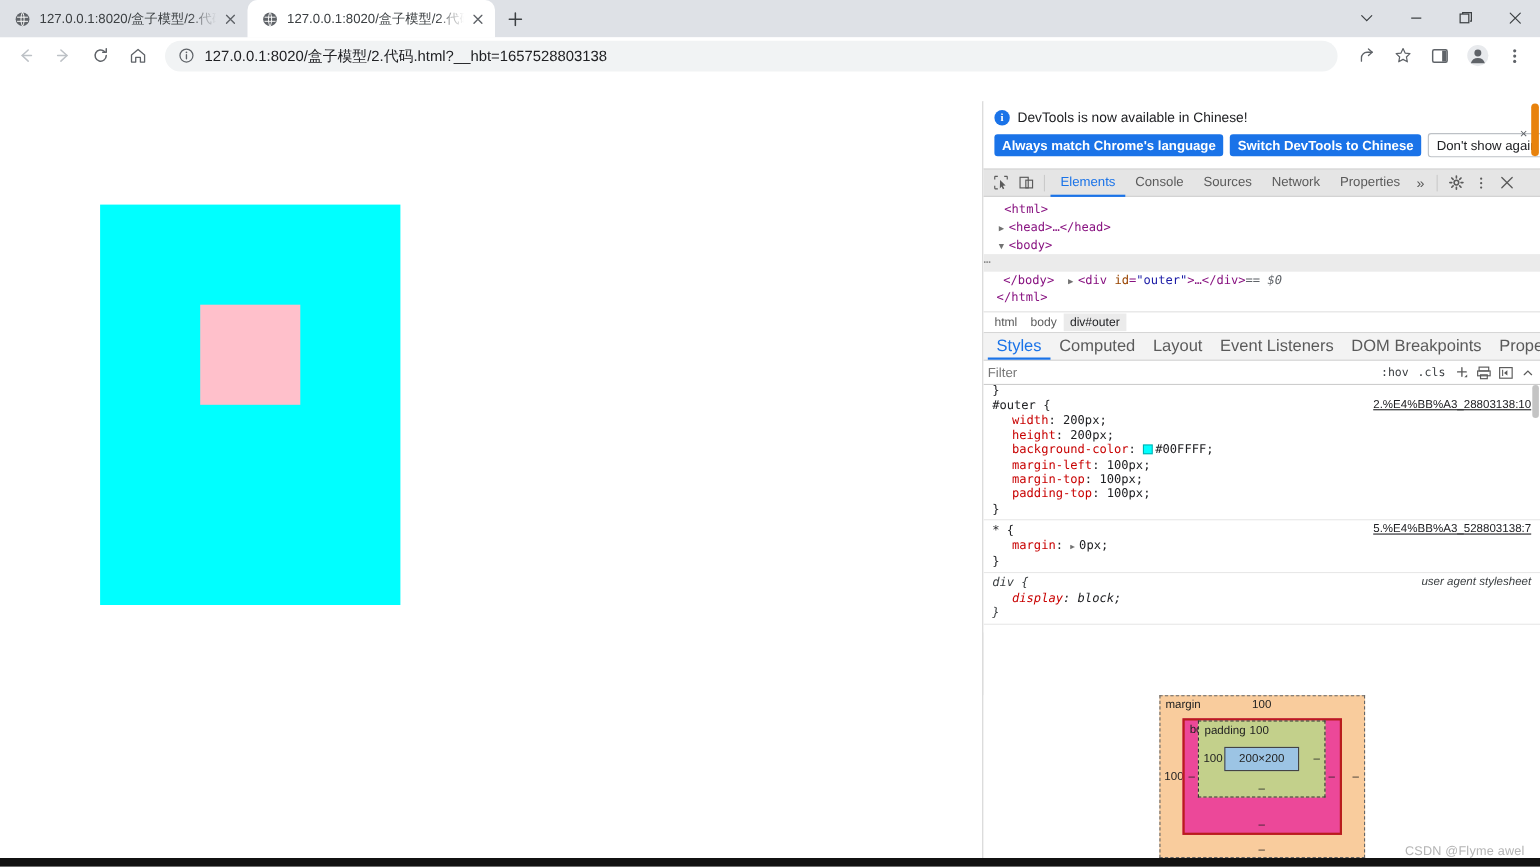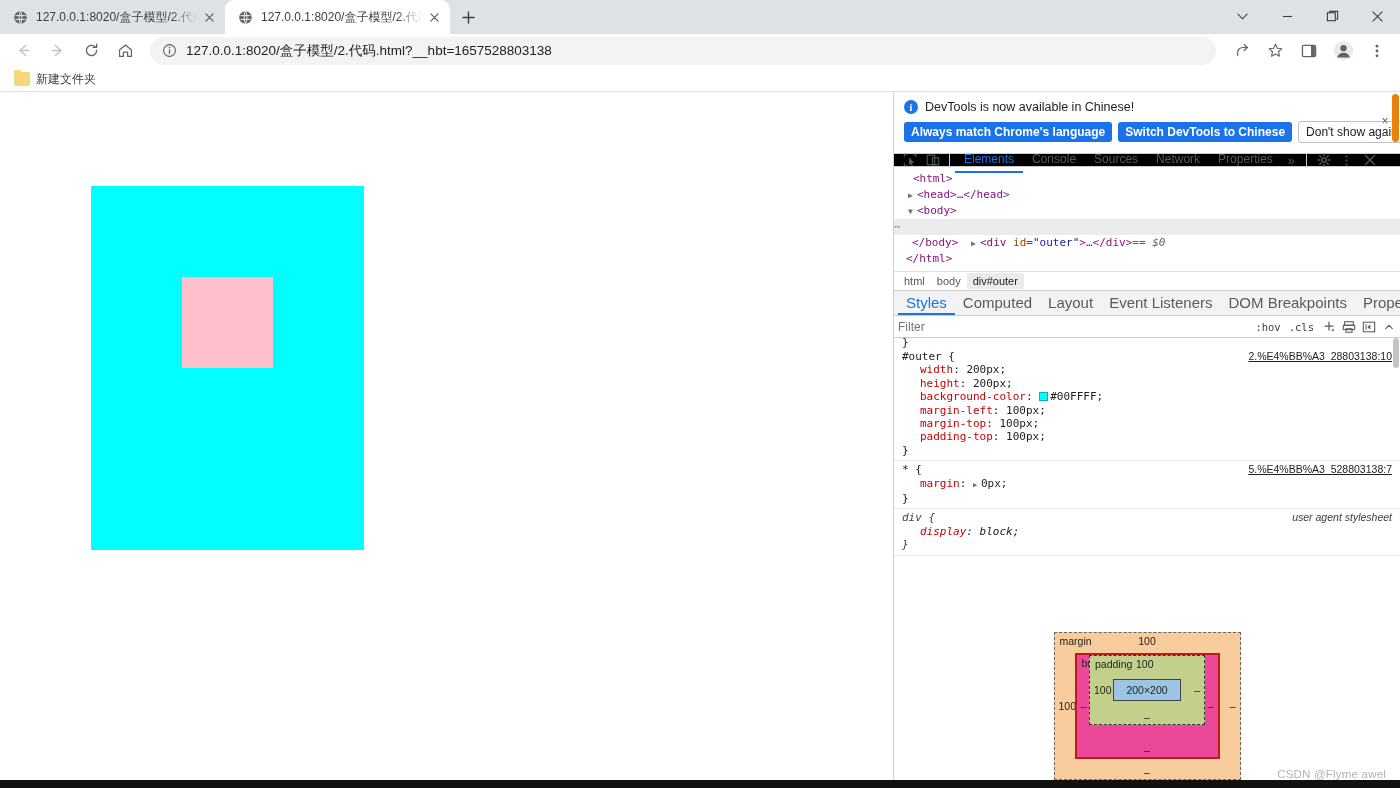--- a/index.html
+++ b/index.html
@@ -161,23 +161,23 @@
     white-space: nowrap; cursor: pointer;
   }
   .banner-close {
     position: absolute; right: 8px; top: 22px;
     width: 14px; height: 14px; color: #5f6368; font-size: 12px;
     display: flex; align-items: center; justify-content: center;
     cursor: pointer;
   }
   
   .dt-tabbar {
-    display: flex; align-items: center; height: 14px;
+    display: flex; align-items: center; height: 26px;
     border-top: 1px solid #cdcdcd; border-bottom: 1px solid #cdcdcd;
-    background: #000000; padding-left: 4px;
+    background: #e5e5e5; padding-left: 4px;
   }
   .dt-icon-btn {
     width: 23px; height: 23px; display: flex; align-items: center;
     justify-content: center; color: #5a5a5a; flex: 0 0 auto;
   }
   .dt-vsep { width: 1px; height: 15px; background: #cacaca; margin: 0 5px; flex:0 0 1px; }
   .dt-tab {
     height: 25px; padding: 0 9px; font-size: 12px; color: #5a5a5a;
     display: flex; align-items: center; white-space: nowrap;
     border-bottom: 2px solid transparent;
@@ -466,26 +466,20 @@
     </div>
     <div class="tb-btn">
       <svg width="16" height="16" viewBox="0 0 18 18">
           <circle cx="9" cy="3.6" r="1.6" fill="currentColor"></circle>
           <circle cx="9" cy="9" r="1.6" fill="currentColor"></circle>
           <circle cx="9" cy="14.4" r="1.6" fill="currentColor"></circle>
         </svg>
     </div>
   </div>
 
-  <div class="bookmarkbar">
-    <div class="bm-item">
-      <span class="bm-folder"></span>
-      <span>新建文件夹</span>
-    </div>
-  </div>
 
   <div class="viewport">
     <div class="outer-box" style="background: rgb(0, 255, 255);">
       <div class="inner-box" style="background: rgb(255, 192, 203);"></div>
     </div>
   </div>
 
   <div class="devtools">
 
     <div class="dt-banner">

